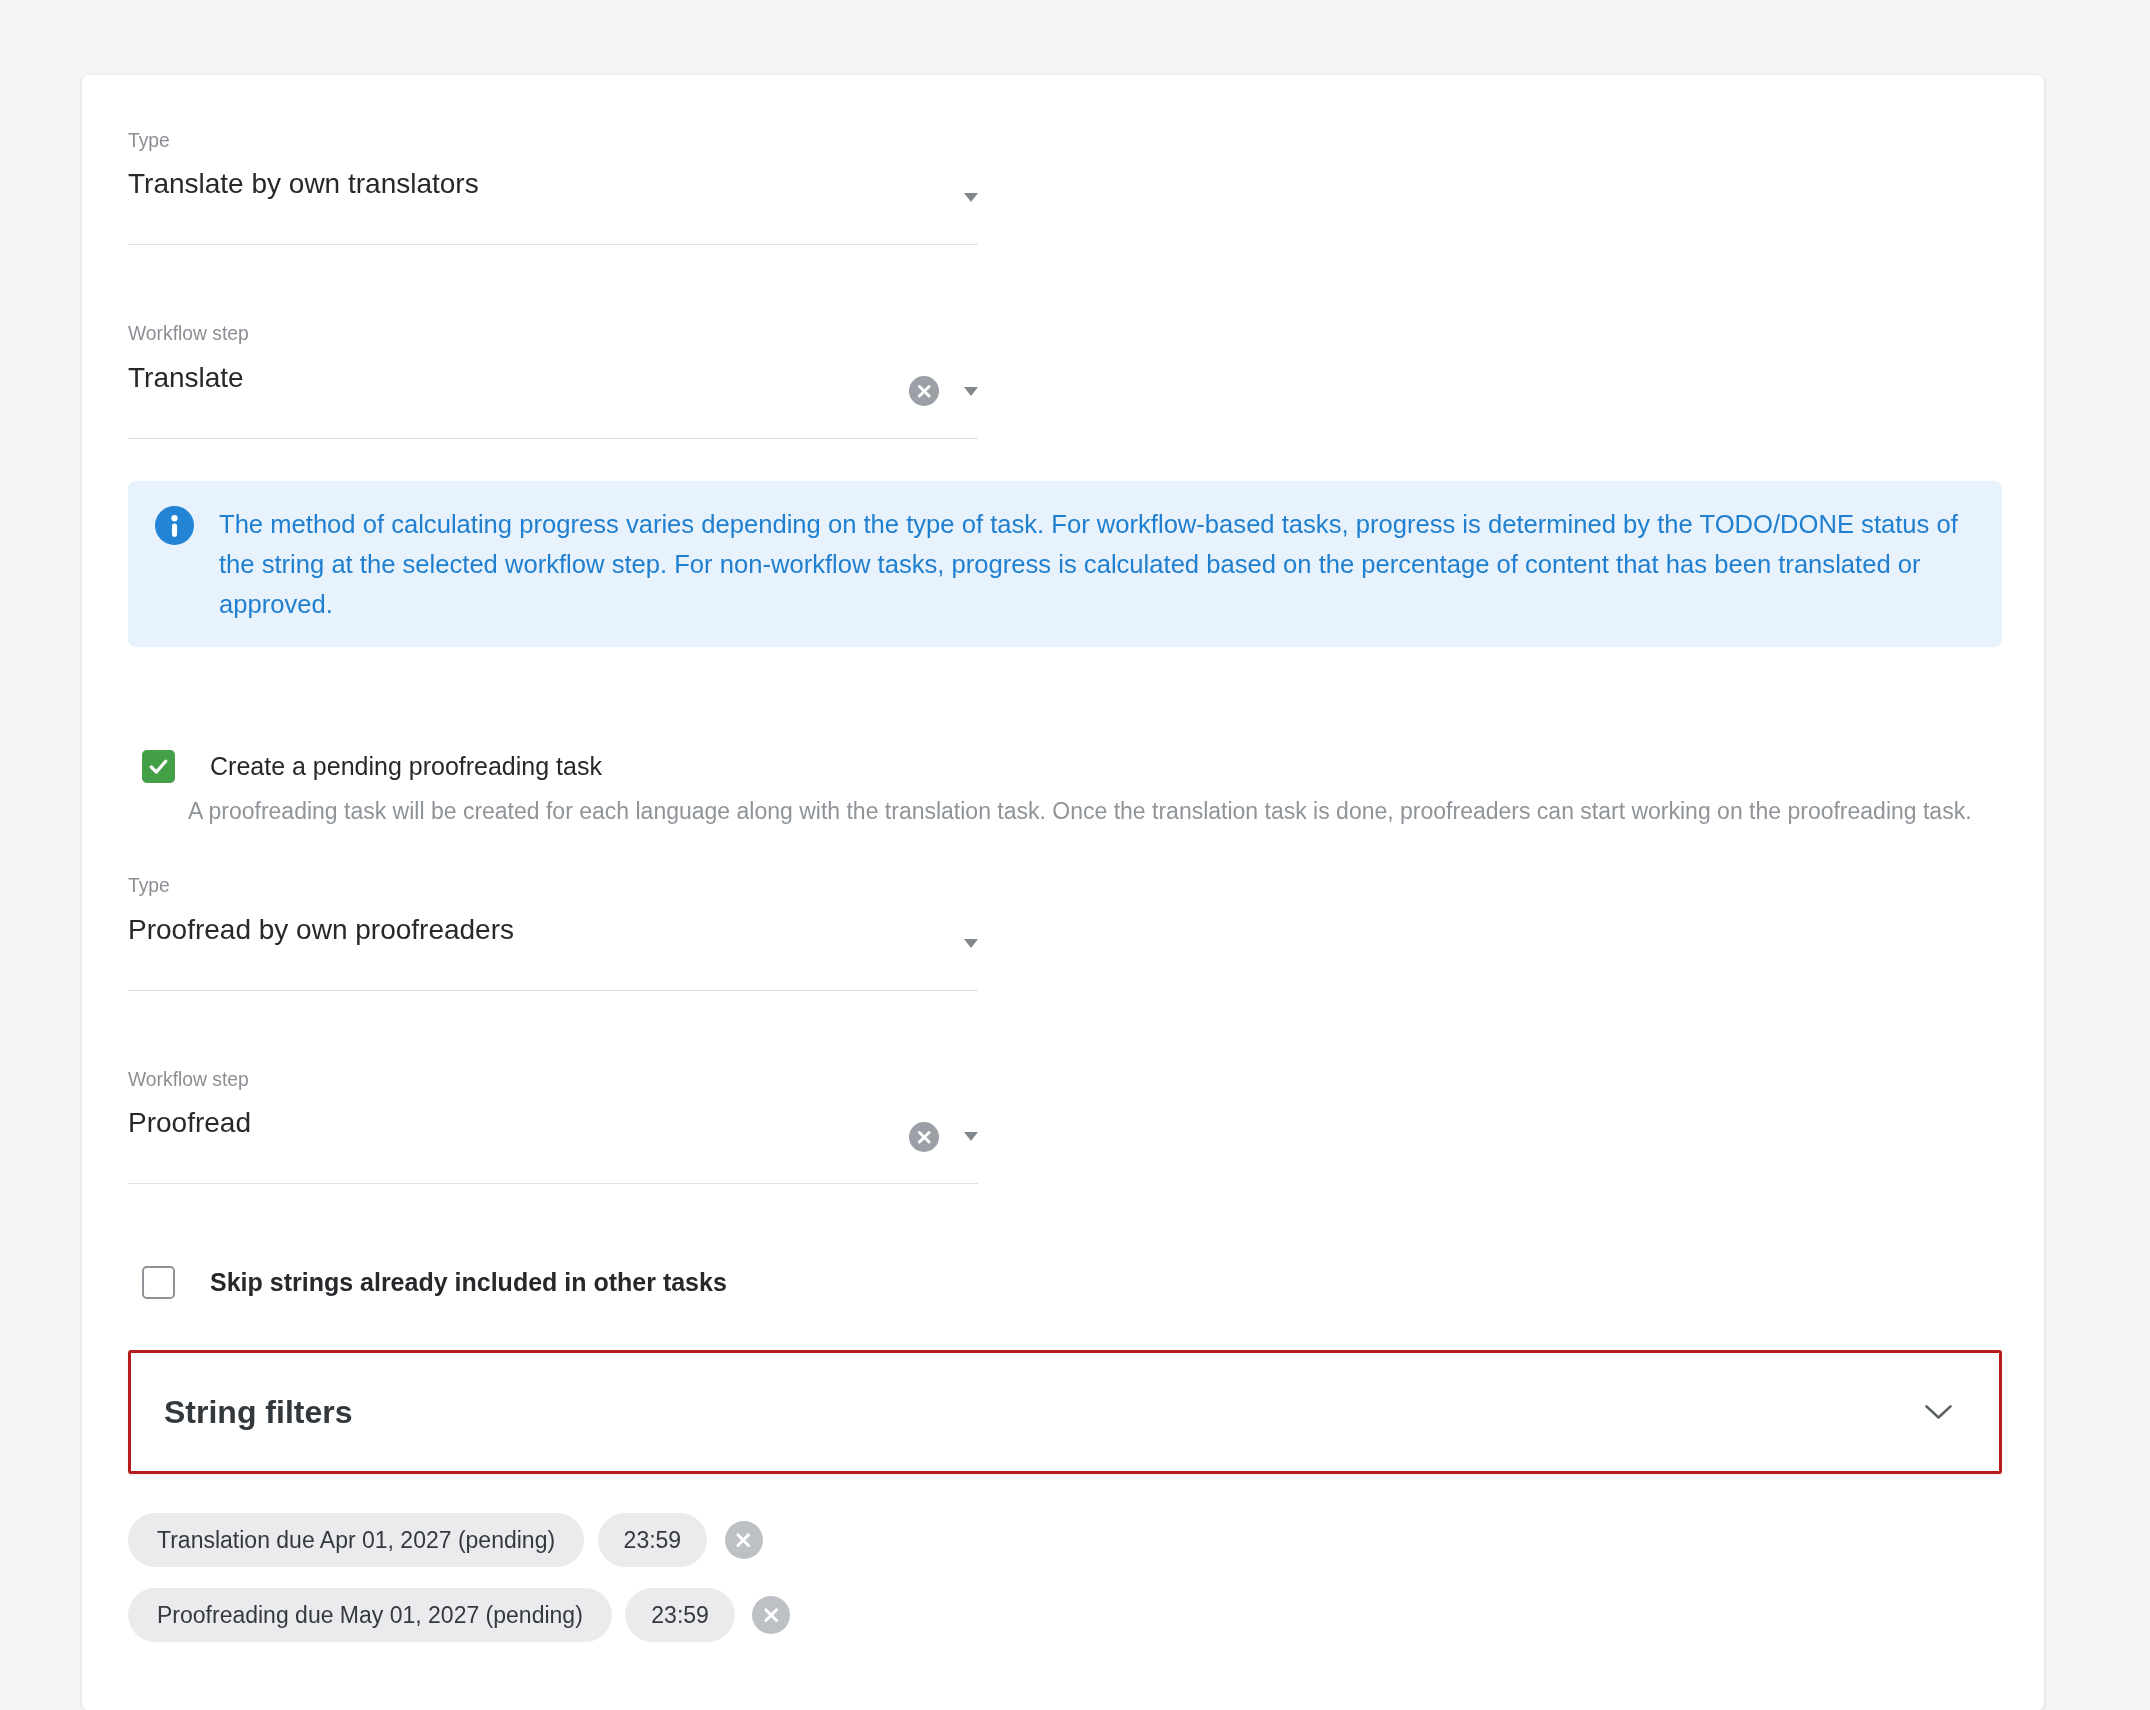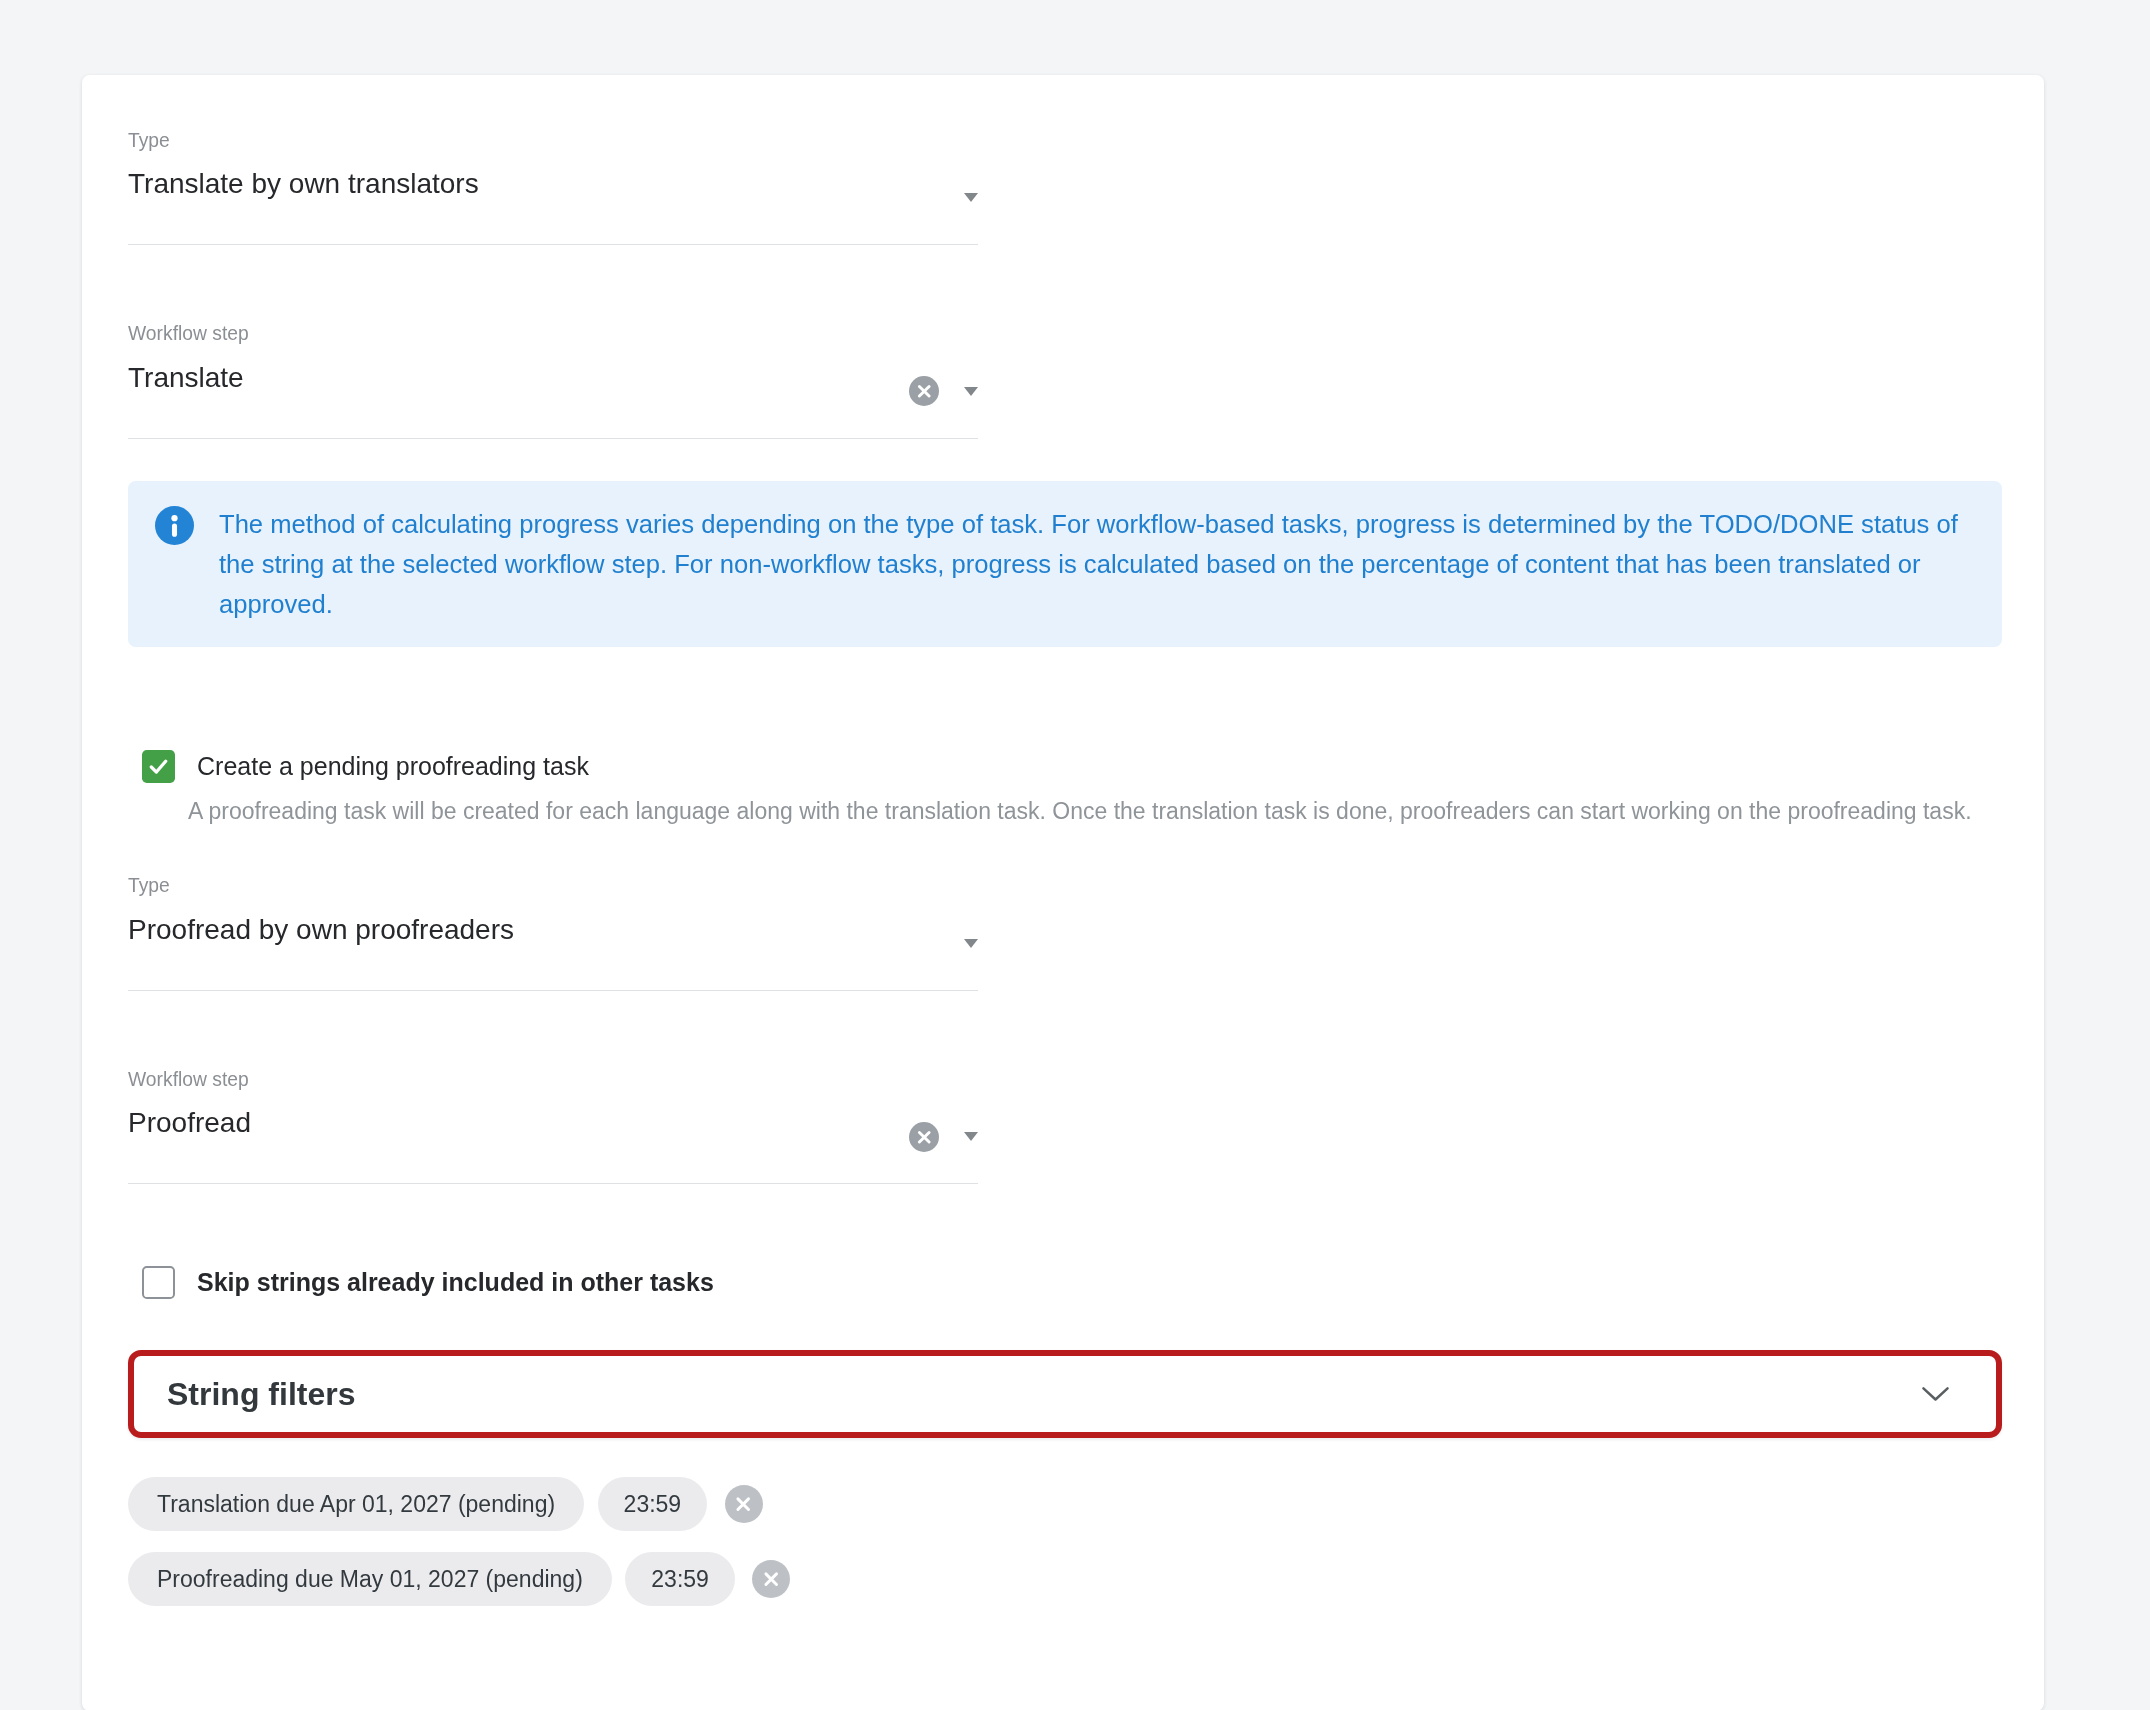--- a/index.html
+++ b/index.html
@@ -94,21 +94,21 @@
     line-height: 40px;
     color: #2080cf;
   }
 
   
   .option { margin-top: 102px; }
   .option.second { margin-top: 81px; font-weight: bold; }
   .option-head {
     display: flex;
     align-items: center;
-    gap: 22px;
+    gap: 35px;
     padding-left: 14px;
   }
   .checkbox {
     flex: none;
     width: 33px; height: 33px;
     border-radius: 4.8px;
     box-sizing: border-box;
     display: flex;
     align-items: center;
     justify-content: center;
@@ -125,25 +125,25 @@
     max-width: 1825px;
     font-size: 23px;
     line-height: 41px;
     color: #8f9499;
   }
   .mt-after-desc { margin-top: 42px; }
 
   
   .string-filters {
     margin-top: 50px;
-    height: 88px;
+    height: 124px;
     box-sizing: border-box;
     background: #ffffff;
-    border: 6px solid #b91c1c;
-    border-radius: 13px;
+    border: 3px solid #b91c1c;
+    border-radius: 3px;
     box-shadow: 0 1.9px 2.9px rgba(40,50,60,0.08);
     padding: 0 46px 0 33px;
     display: flex;
     align-items: center;
     justify-content: space-between;
   }
   .sf-title {
     font-size: 32px;
     font-weight: 700;
     color: #33383c;

